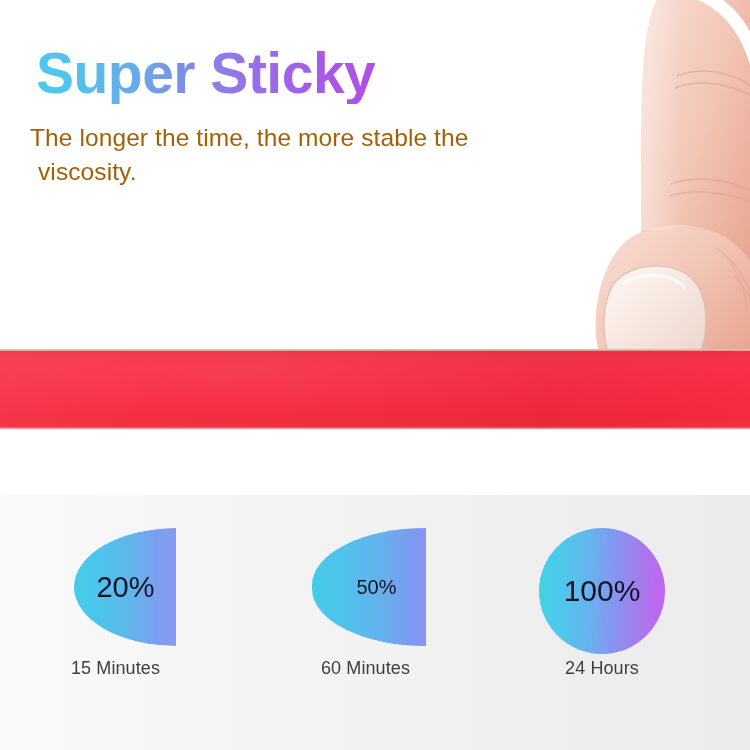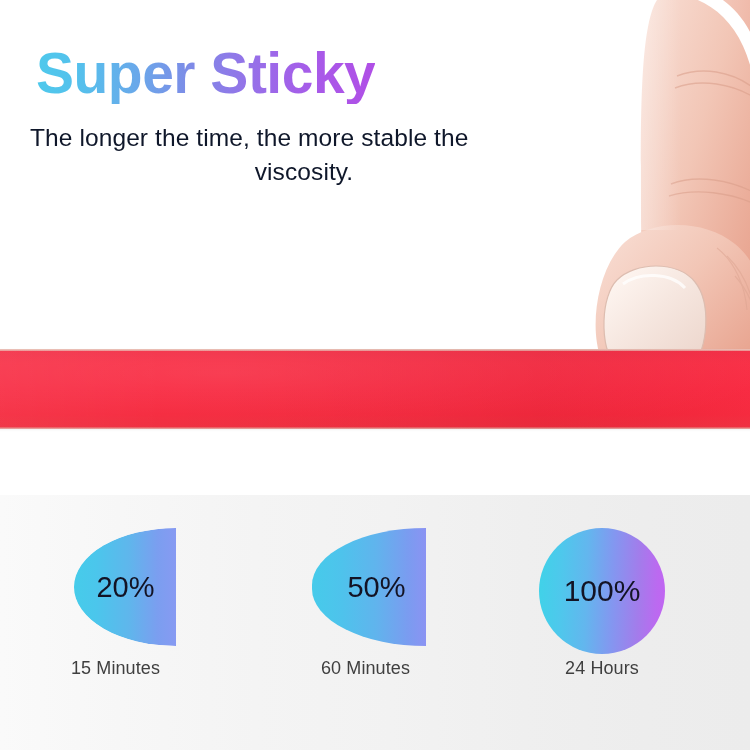--- a/index.html
+++ b/index.html
@@ -49,24 +49,24 @@
     -webkit-text-fill-color:transparent;
   }
 
   .subhead {
     position:absolute;
     left:30px; top:121px;
     width:540px;
     font-size:24.5px;
     font-weight:400;
     line-height:1.38;
-    color:#0f172a;
+    color:#a16207;
     letter-spacing:0.1px;
   }
-  .subhead .ln2 { display:block; padding-left:8px;text-align:center; }
+  .subhead .ln2 { display:block; padding-left:8px; }
 
   
   .hand {
     position:absolute;
     left:585px; top:-20px;
     width:190px; height:440px;
     pointer-events:none;
   }
 
   
@@ -171,21 +171,21 @@
     display:flex;
     align-items:center;
     justify-content:center;
     font-size:30px;
     font-weight:400;
     color:#131324;
     letter-spacing:0px;
     z-index:3;
   }
   .g20 .pct  { justify-content:center; padding-left:20px; font-size:29px; }
-  .g50 .pct  { justify-content:center; padding-left:22px; font-size:29px; }
+  .g50 .pct  { justify-content:center; padding-left:22px; font-size:20px; }
   .g100 .pct { font-size:30px; }
 
   .stat-label {
     position:absolute;
     left:0; top:163px;
     width:100%;
     text-align:center;
     font-size:18px;
     font-weight:400;
     color:#3f3f3f;

